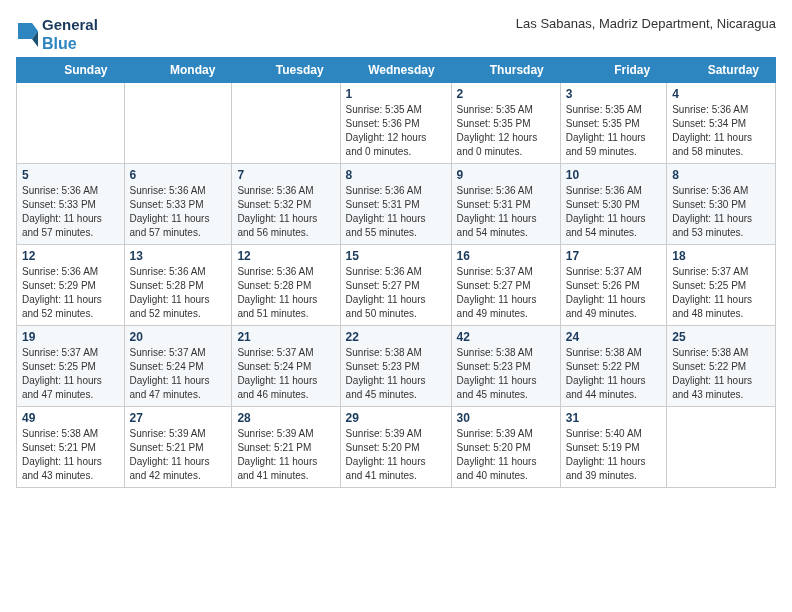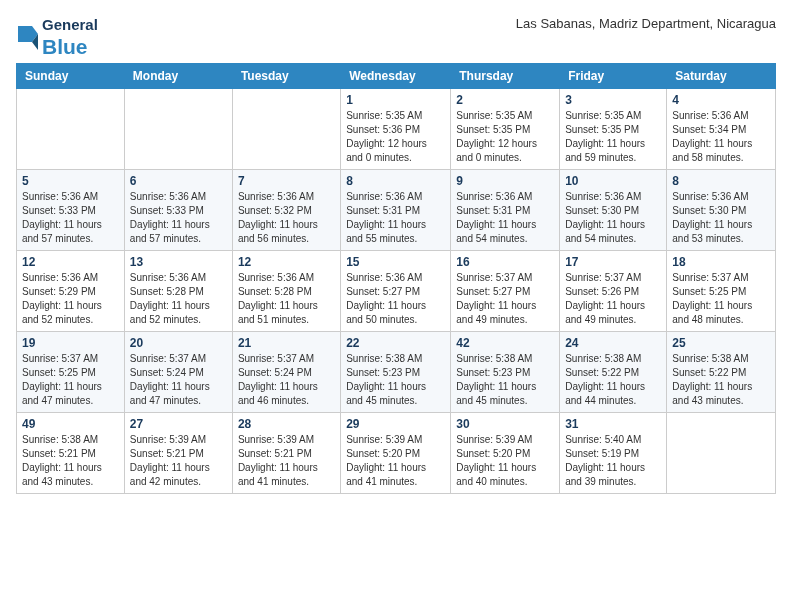--- a/index.html
+++ b/index.html
@@ -40,22 +40,22 @@
       margin-bottom: 16px;
     }
     table {
       width: 100%;
       border-collapse: collapse;
       font-size: 10.5px;
     }
     thead tr th {
       background-color: #2e86c1;
       color: #fff;
-      text-align: left;
-      padding: 5px 8px;
+      text-align: right;
+      padding: 5px 16px;
       font-size: 12px;
       font-weight: bold;
       border: 1px solid #2e86c1;
     }
     tbody tr td {
       border: 1px solid #ccc;
       vertical-align: top;
       padding: 4px 5px;
       width: 113px;
       min-height: 80px;
@@ -85,21 +85,21 @@
 
 <div>
   <div class="header-logo">
     <div class="logo-area">
       <svg class="logo-icon" viewBox="0 0 20 24" xmlns="http://www.w3.org/2000/svg">
         <polygon points="0,0 14,0 20,8 14,16 0,16" fill="#2e86c1"></polygon>
         <polygon points="14,16 20,8 20,24" fill="#1a5276"></polygon>
       </svg>
       <div>
         <div style="color:#1a3a5c;font-weight:bold;font-size:15px;line-height:1.2;">General</div>
-        <div style="color:#2e86c1;font-weight:bold;font-size:21px;line-height:1.2;">Blue</div>
+        <div style="color:#2e86c1;font-weight:bold;font-size:16px;line-height:1.2;">Blue</div>
       </div>
     </div>
     <div>
       <div class="subtitle">Las Sabanas, Madriz Department, Nicaragua</div>
     </div>
   </div>
 
   <table>
     <thead>
       <tr>

